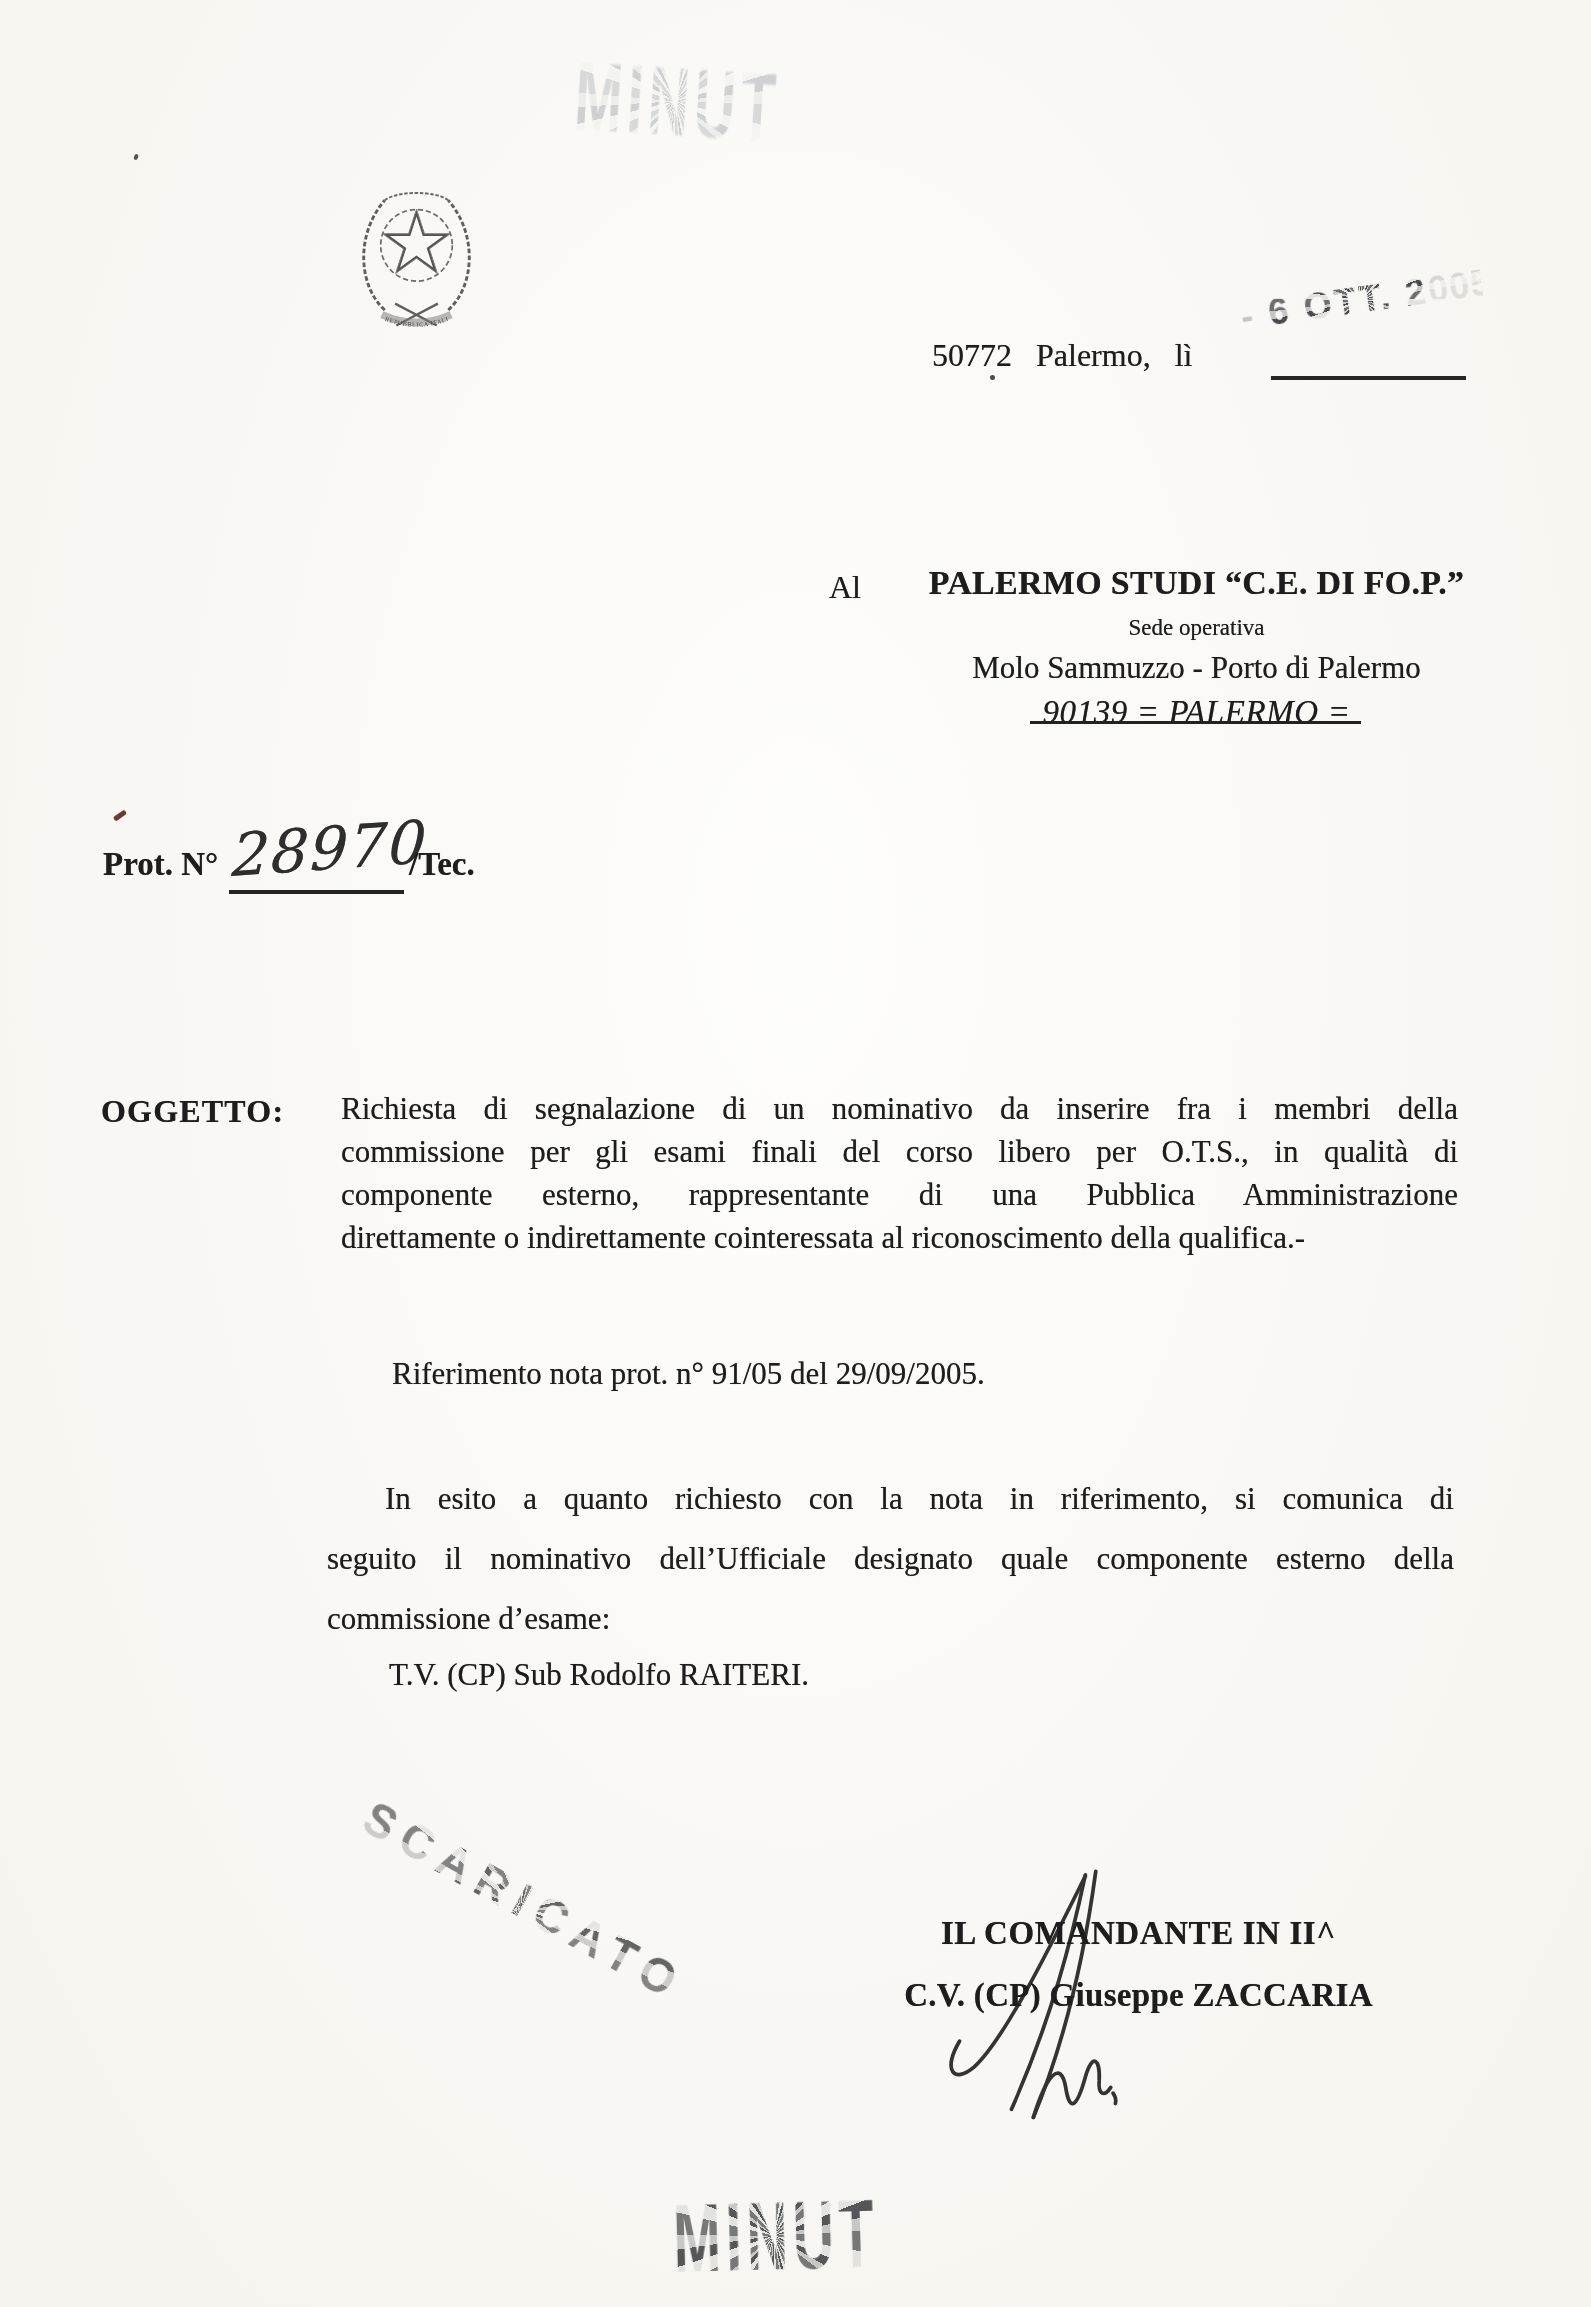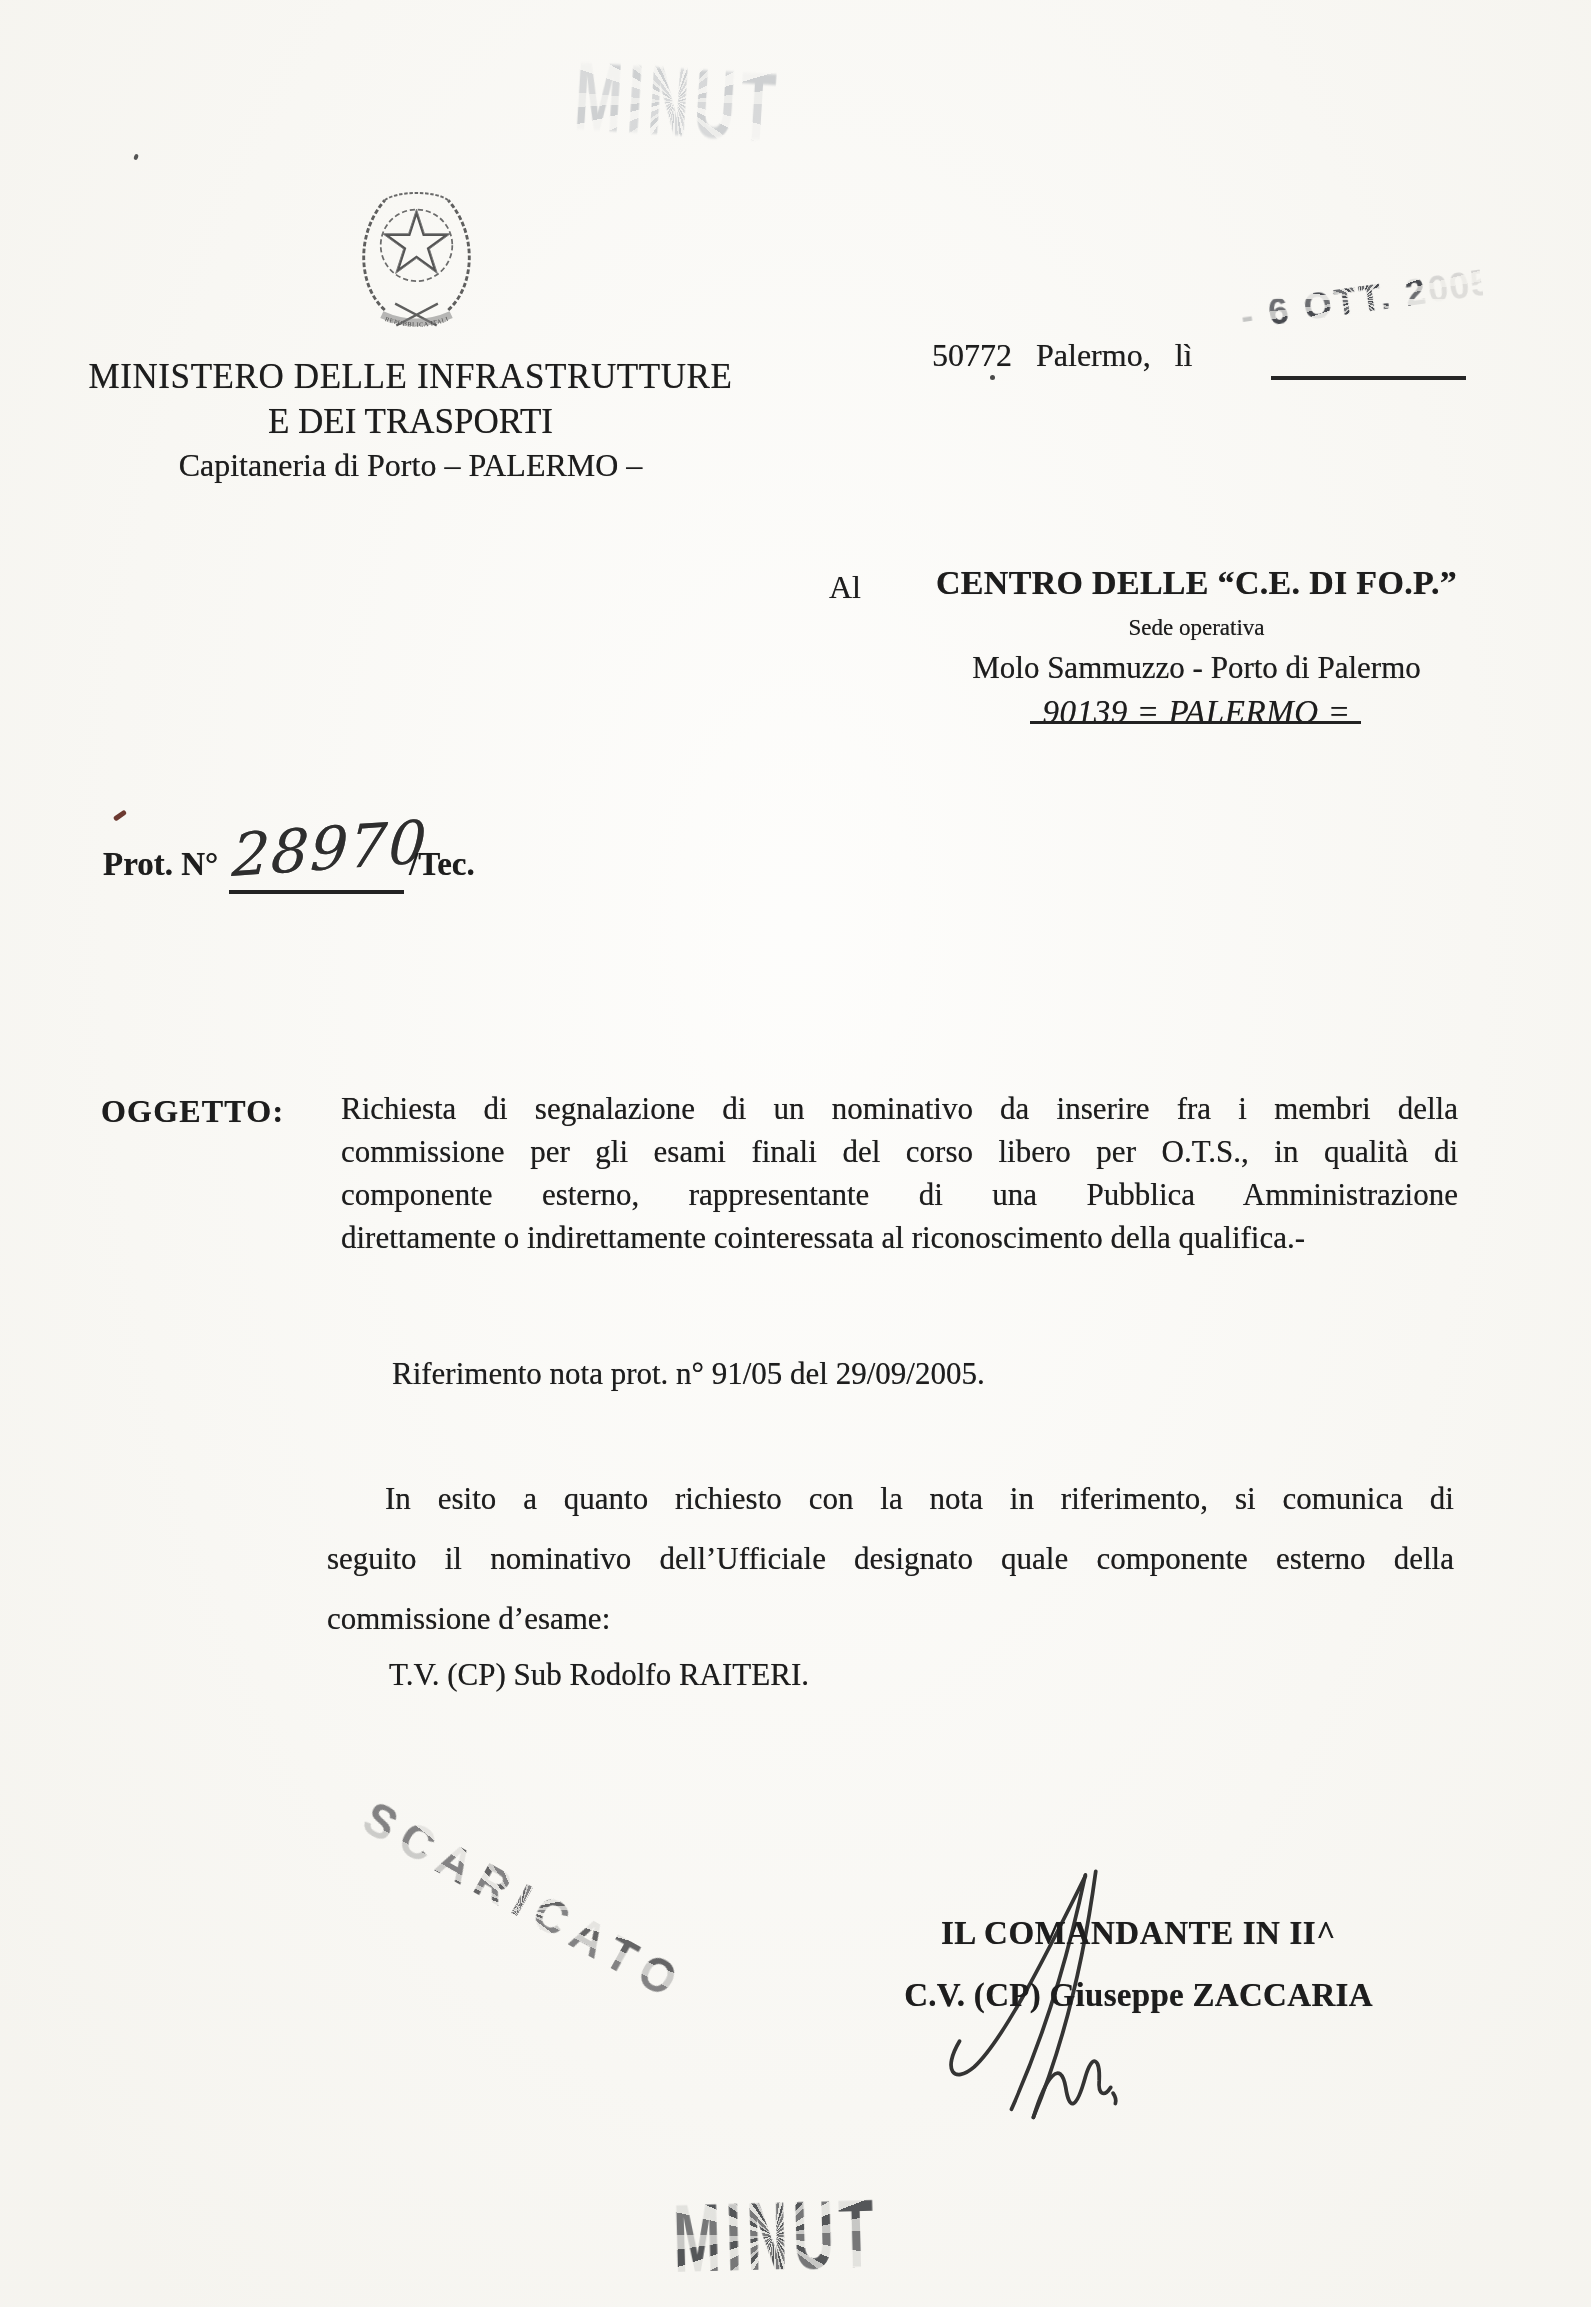--- a/index.html
+++ b/index.html
@@ -132,35 +132,30 @@
     <path d="M155,57 L167.3,95 L207.3,95 L175,118.5 L187.3,156.5 L155,133 L122.7,156.5 L135,118.5 L102.7,95 L142.7,95 Z" fill="none" stroke="#3e3e3e" stroke-width="4"></path>
     <path d="M155,57 L167.3,95 L207.3,95 L175,118.5 L187.3,156.5 L155,133 L122.7,156.5 L135,118.5 L102.7,95 L142.7,95 Z" fill="none" stroke="#6a6a6a" stroke-width="1.5" transform="translate(155 112) scale(1.12) translate(-155 -112)"></path>
     <path d="M 120 252 L 192 214 M 190 252 L 118 214" stroke="#4a4a4a" stroke-width="4" fill="none"></path>
     <path d="M 95 233 Q 155 260 215 233" fill="none" stroke="#6e6e6e" stroke-width="13" opacity=".55"></path>
     <path id="ribbonPath" d="M 96 242 Q 155 266 214 242" fill="none" stroke="none"></path>
     <text font-size="11" fill="#2e2e2e" letter-spacing="1" font-family="Liberation Serif, serif">
       <textPath href="#ribbonPath" startOffset="4">REPUBBLICA ITALIANA</textPath>
     </text>
   </svg>
 
-  <div class="abs ministry center">
-    <div class="l1 ink nowrap">MINISTERO DELLE INFRASTRUTTURE</div>
-    <div class="l2 ink nowrap">E DEI TRASPORTI</div>
-    <div class="l3 ink nowrap">Capitaneria di Porto – PALERMO –</div>
-  </div>
 
   <div class="abs cityline ink pre">50772   Palermo,   lì</div>
   <div class="abs datestamp grunge nowrap">
     <span>- 6 OTT. 2</span><span class="faded">005</span>
   </div>
   <div class="abs date-underline"></div>
 
   <div class="abs to-label ink">Al</div>
   <div class="abs addr center">
-    <div class="name ink nowrap">CENTRO DELLE “C.E. DI FO.P.”</div>
+    <div class="name ink nowrap">PALERMO STUDI “C.E. DI FO.P.”</div>
     <div class="sede ink">Sede operativa</div>
     <div class="molo ink nowrap">Molo Sammuzzo - Porto di Palermo</div>
     <div class="city ink">90139 = PALERMO =</div>
   </div>
   <div class="abs addr-underline"></div>
 
   <div class="abs prot-label ink">Prot. N°</div>
   <div class="abs prot-num">28970</div>
   <div class="abs prot-underline"></div>
   <div class="abs prot-suffix ink">/Tec.</div>

